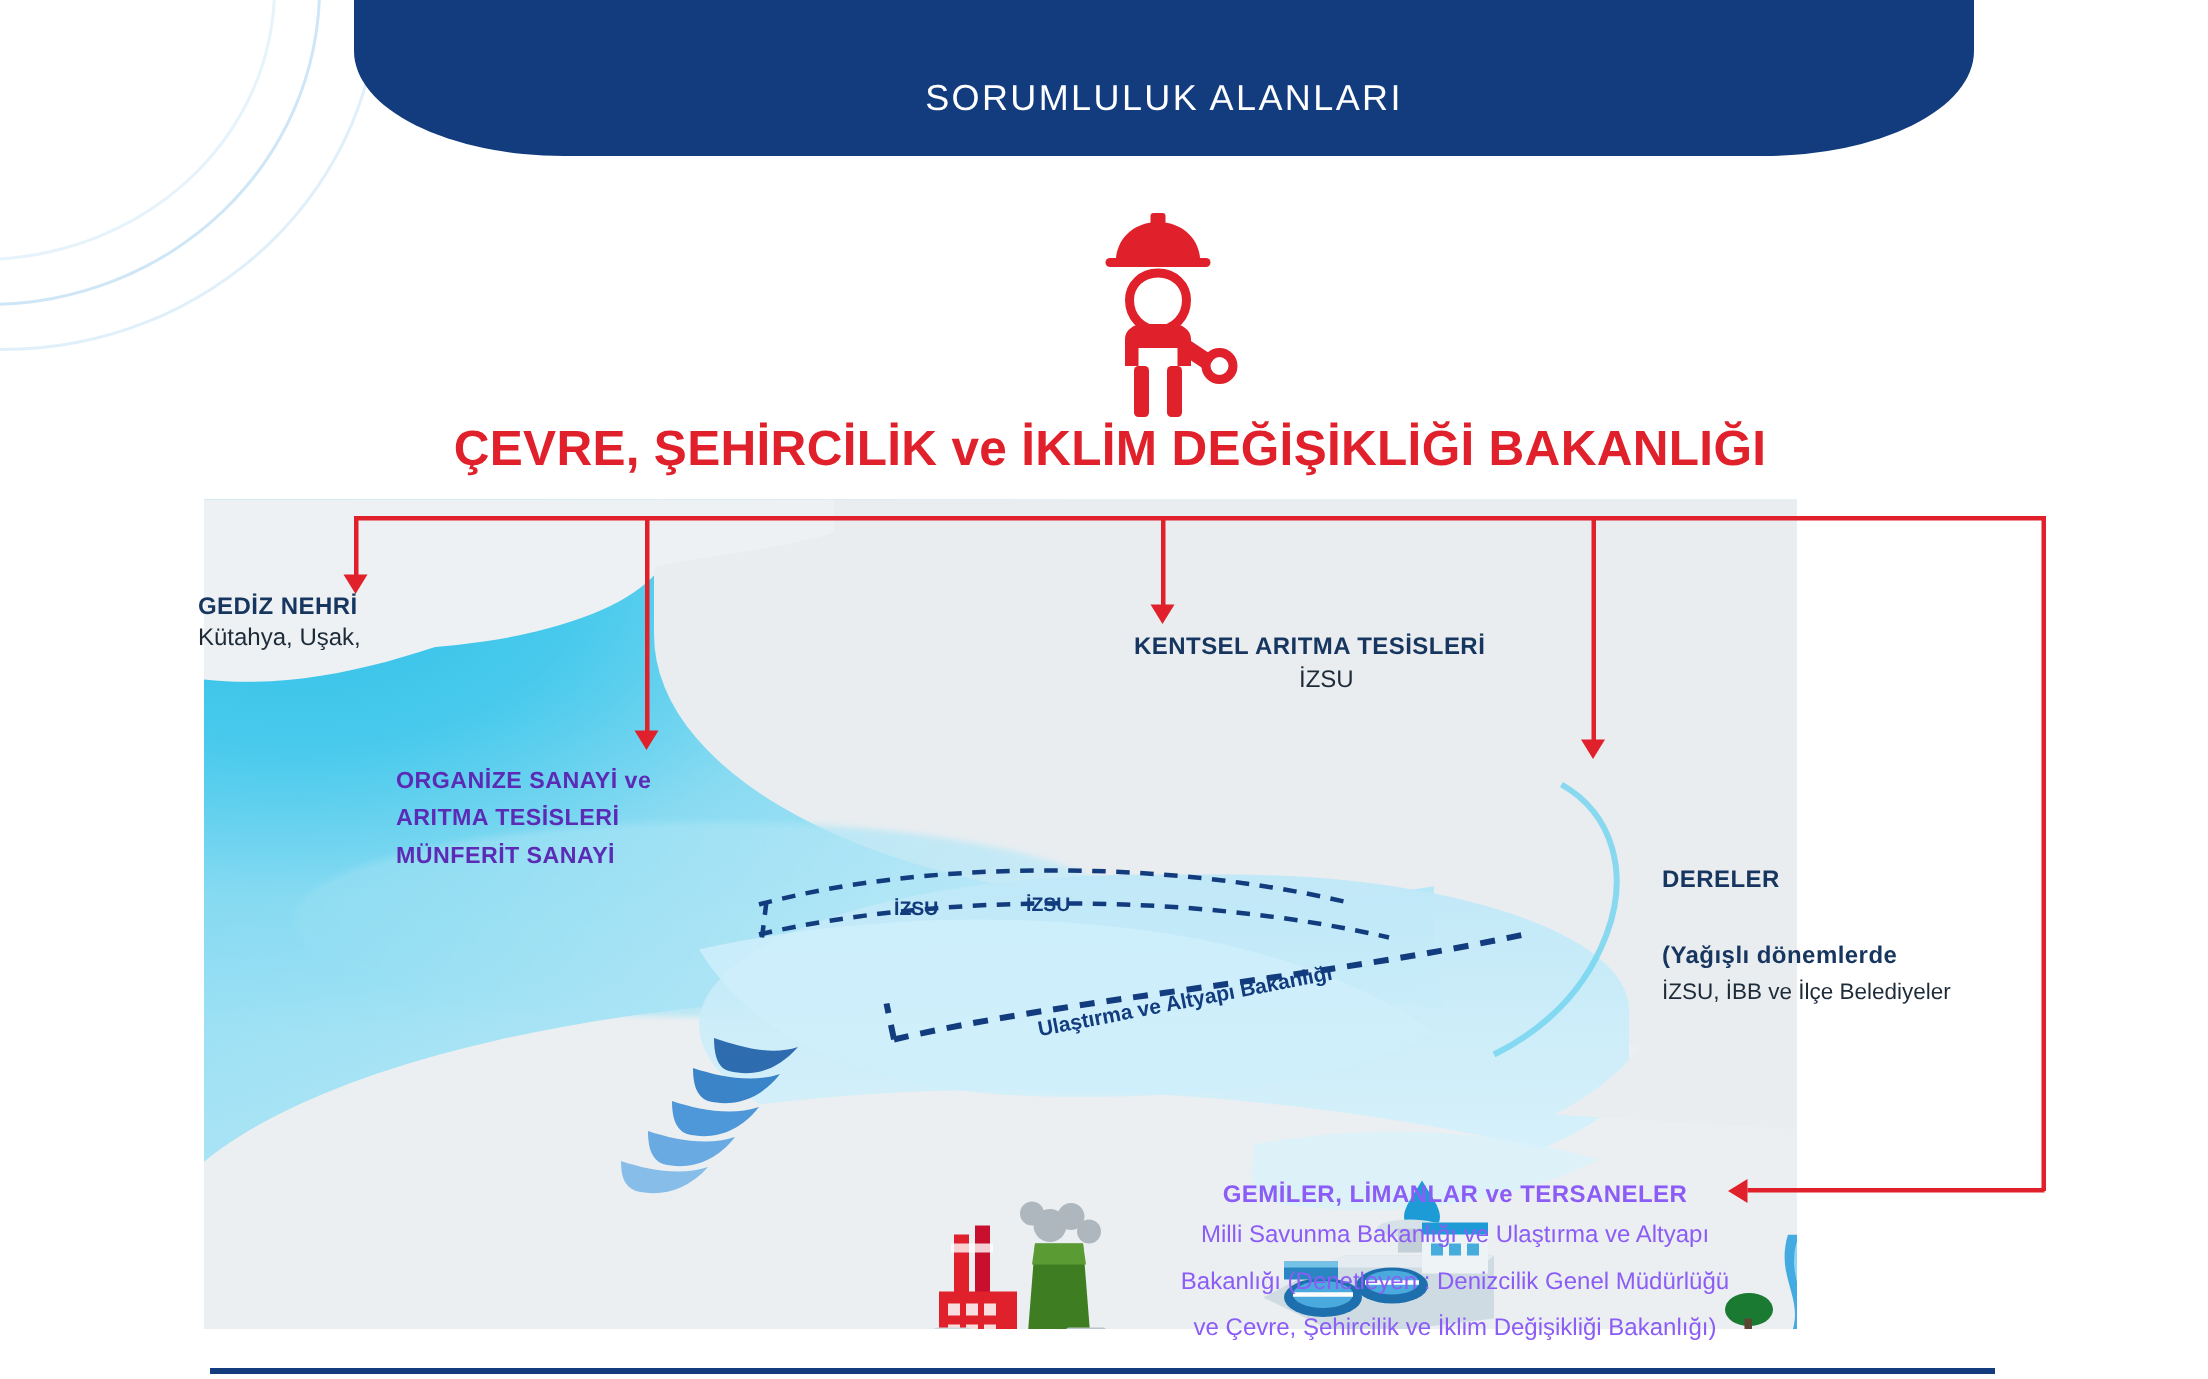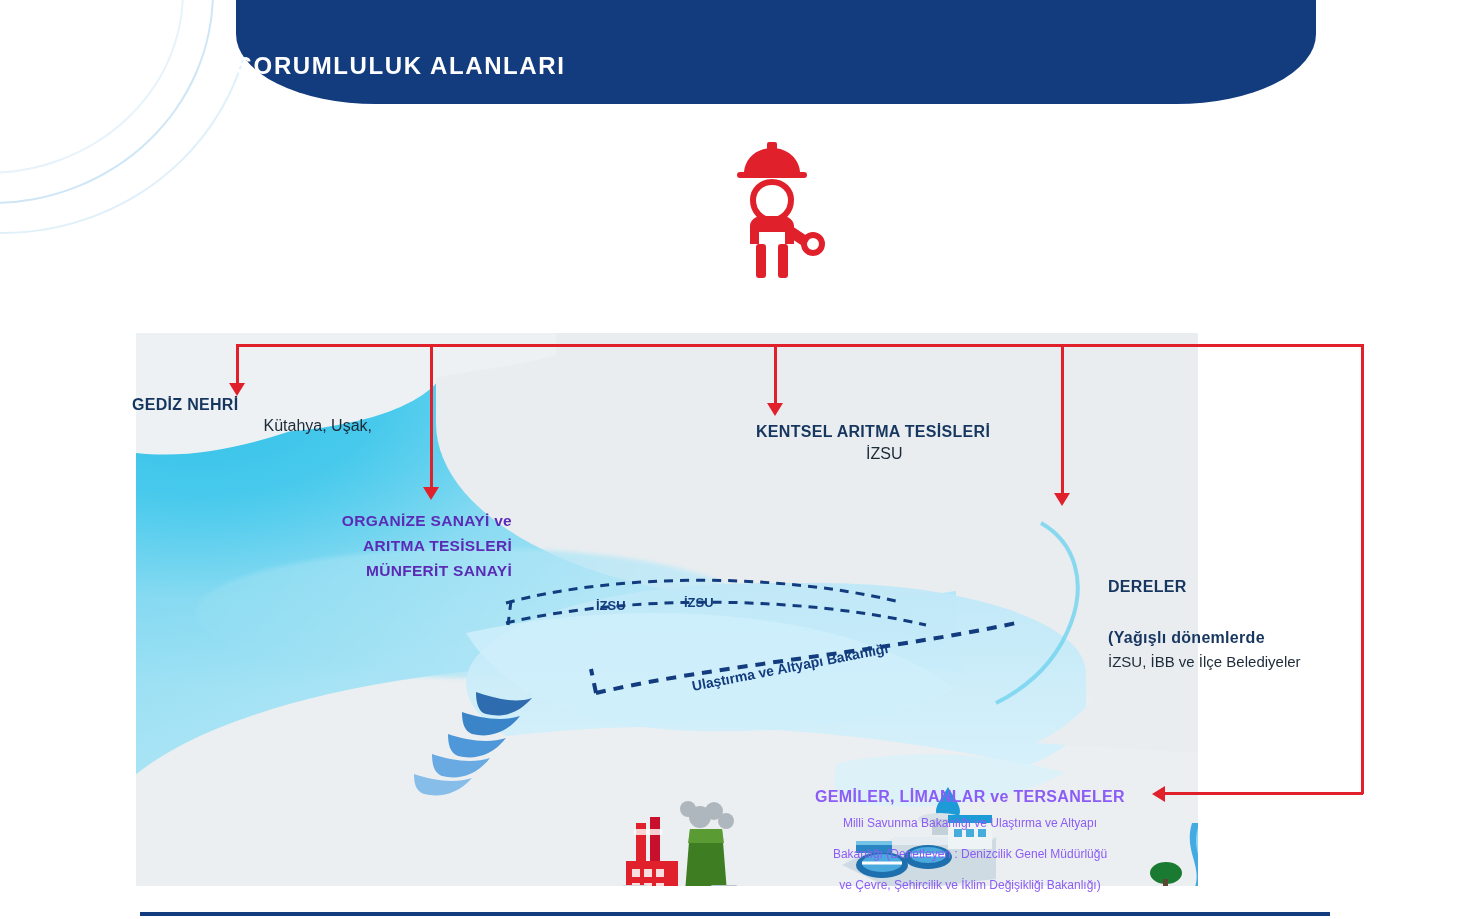--- a/index.html
+++ b/index.html
@@ -39,23 +39,24 @@
     height: 110px;
     background: #123c7d;
     border-bottom-left-radius: 140px 70px;
     border-bottom-right-radius: 140px 70px;
   }
   .header-title {
     position: absolute;
     left: 236px;
     top: 52px;
     width: 1080px;
+    text-align: center;
     color: #ffffff;
     font-size: 24px;
-    font-weight: bold;
+    font-weight: normal;
     letter-spacing: 1.6px;
   }
 
   
   .worker-icon {
     position: absolute;
     left: 712px;
     top: 140px;
     width: 120px;
     height: 140px;
@@ -181,36 +182,36 @@
     color: #1d2a38;
   }
 
   .t-navy  { color: #16365f; }
   .t-purple{ color: #5b2bb5; }
   .t-dgreen{ color: #8b5cf6; }
 
   
   #lbl-gediz      { left: 132px; top: 396px; width: 240px; }
   #lbl-gediz .lbl-title { font-size: 16px; }
-  #lbl-gediz .lbl-sub   { font-size: 16px; line-height: 24px; text-align: right; }
-
-  #lbl-osb        { left: 264px; top: 508px; width: 248px; text-align: right; }
+  #lbl-gediz .lbl-sub   { font-size: 16px; line-height: 24px; text-align: left; }
+
+  #lbl-osb        { left: 264px; top: 508px; width: 248px; text-align: left; }
   #lbl-osb .lbl-title { font-size: 15.5px; line-height: 25px; }
 
   #lbl-kentsel    { left: 756px; top: 423px; width: 300px; }
   #lbl-kentsel .lbl-title { font-size: 16px; }
   #lbl-kentsel .lbl-sub   { font-size: 16px; margin-top: 4px; margin-left: 110px; }
 
   #lbl-dereler    { left: 1108px; top: 548px; width: 260px; }
   #lbl-dereler .lbl-title { font-size: 16px; line-height: 25px; margin-top: 26px; }
   #lbl-dereler .lbl-sub   { font-size: 15px; margin-top: 3px; }
 
   #lbl-gemiler    { left: 710px; top: 788px; width: 520px; text-align: center; }
   #lbl-gemiler .lbl-title { font-size: 16px; }
-  #lbl-gemiler .lbl-sub   { font-size: 12px; line-height: 27px; margin-top: 4px; }
+  #lbl-gemiler .lbl-sub   { font-size: 16px; line-height: 27px; margin-top: 4px; }
 
   
   .illus { position: absolute; }
   #illus-gediz   { left: 270px; top: 355px; }
   #illus-factory { left: 468px; top: 466px; }
   #illus-plant   { left: 700px; top: 446px; }
   #illus-stream  { left: 990px; top: 490px; }
 
   .bottom-rule {
     position: absolute;
@@ -246,20 +247,21 @@
         <path d="M38 86 c0 -6 6 -10 12 -10 h20 c6 0 12 4 12 10 v18 h-9 v-12 h-26 v12 h-9 z"></path>
         <rect x="44" y="104" width="10" height="34" rx="3"></rect>
         <rect x="66" y="104" width="10" height="34" rx="3"></rect>
 
         <path d="M80 86 l18 12 -6 9 -18 -12 z"></path>
         <circle cx="101" cy="104" r="9" fill="none" stroke="#e0212b" stroke-width="6"></circle>
       </g>
     </svg>
   </div>
 
+  <div class="ministry-title">ÇEVRE, ŞEHİRCİLİK ve İKLİM DEĞİŞİKLİĞİ BAKANLIĞI</div>
 
   <div class="map-panel">
     <div class="sea"></div>
     <div class="land land-left-top"></div>
     <div class="land land-top"></div>
     <div class="land land-right"></div>
     <div class="land land-bottom"></div>
     <div class="sea-channel"></div>
     <div class="bay"></div>
 

